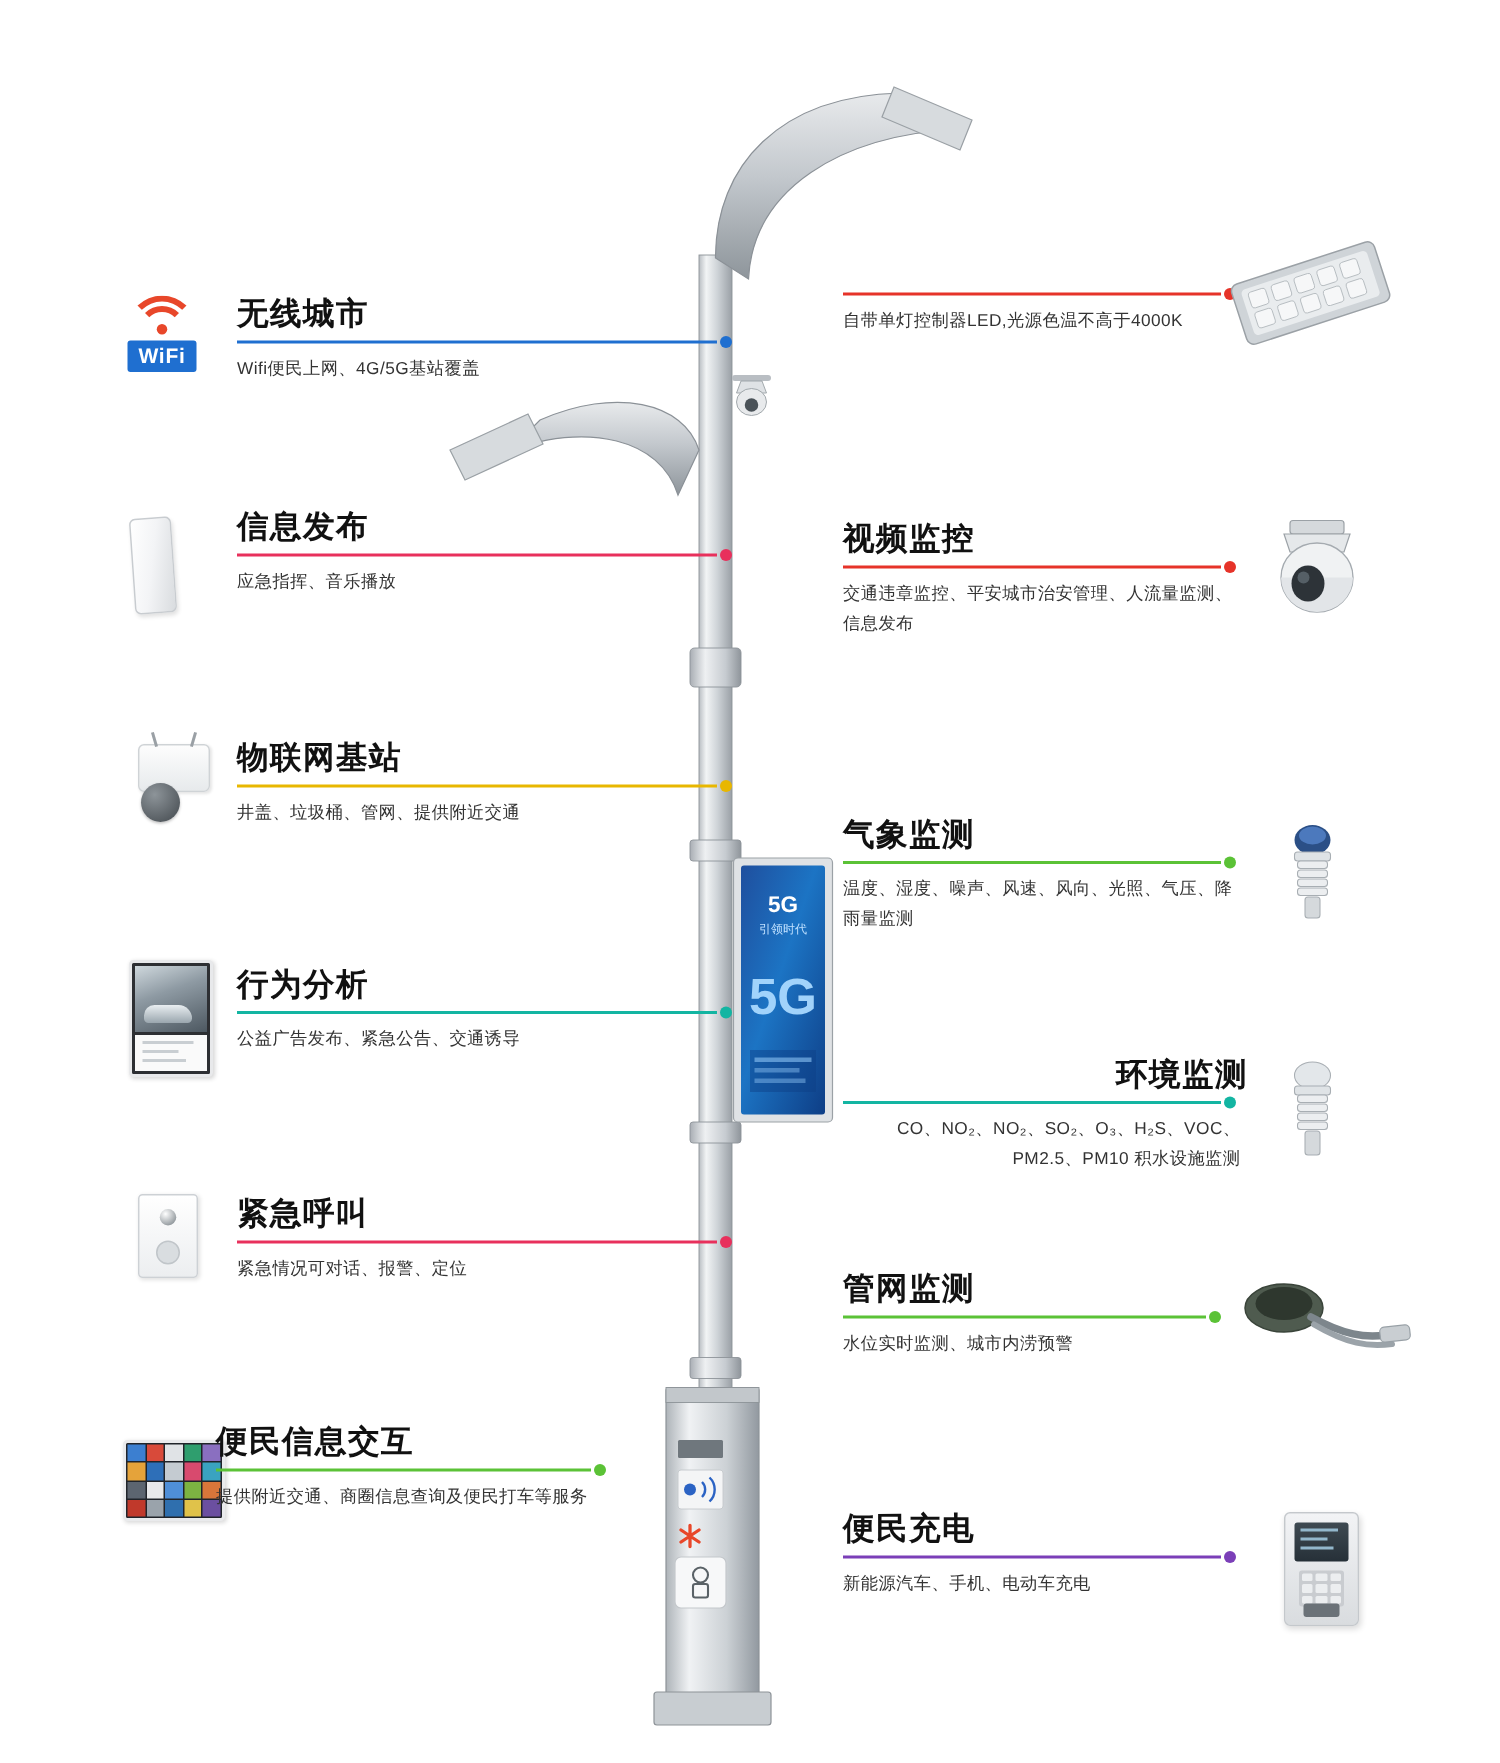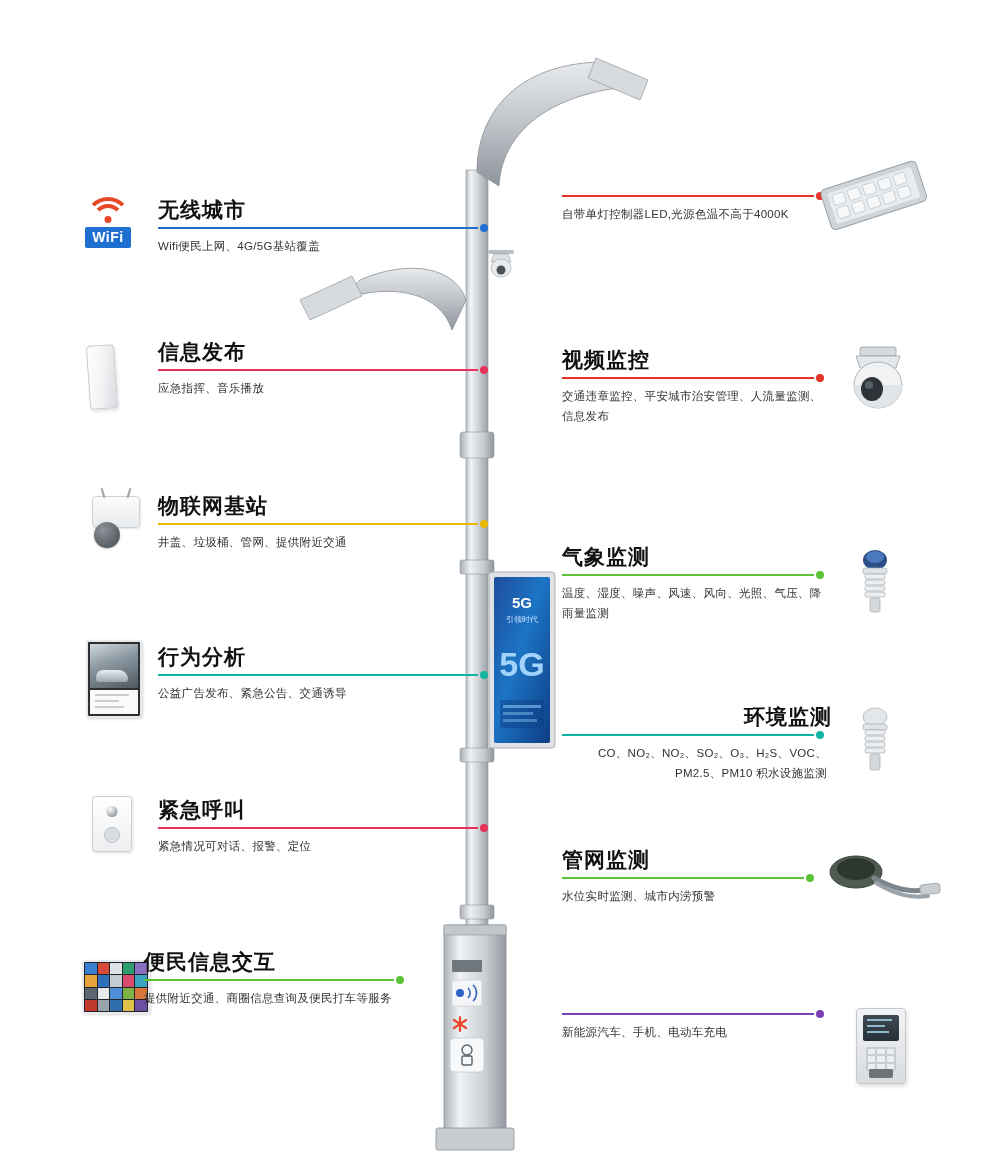--- a/index.html
+++ b/index.html
@@ -527,20 +527,21 @@
     <svg class="pipe" viewBox="0 0 120 60" xmlns="http://www.w3.org/2000/svg">
       <ellipse cx="32" cy="22" rx="26" ry="16" fill="#4f5b4f" stroke="#3a443a" stroke-width="1"></ellipse>
       <ellipse cx="32" cy="19" rx="19" ry="11" fill="#2e372e"></ellipse>
       <path d="M50 28 C 72 40, 86 42, 100 40" stroke="#7d868c" stroke-width="5" fill="none" stroke-linecap="round"></path>
       <path d="M52 33 C 74 46, 88 48, 104 46" stroke="#9ba3a9" stroke-width="4" fill="none" stroke-linecap="round"></path>
       <rect x="96" y="34" width="20" height="10" rx="3" fill="#c9ced2" stroke="#98a0a6" stroke-width="0.8" transform="rotate(-6 106 39)"></rect>
     </svg>
   </div>
 
   <div class="feature right" style="left:562px; top:1008px; width:270px;">
+    <div class="title">便民充电</div>
     <div class="rule" style="width:262px;">
       <div class="line" style="background:#7b3fb8;"></div>
         <div class="dot" style="background:#7b3fb8;"></div>
     </div>
     <div class="desc" style="width:265px;">新能源汽车、手机、电动车充电</div>
   </div>
   <div class="icon-box" style="left:856px; top:1008px;">
     <div class="charger">
       <div class="scr">
           <i style="width:70%"></i>

